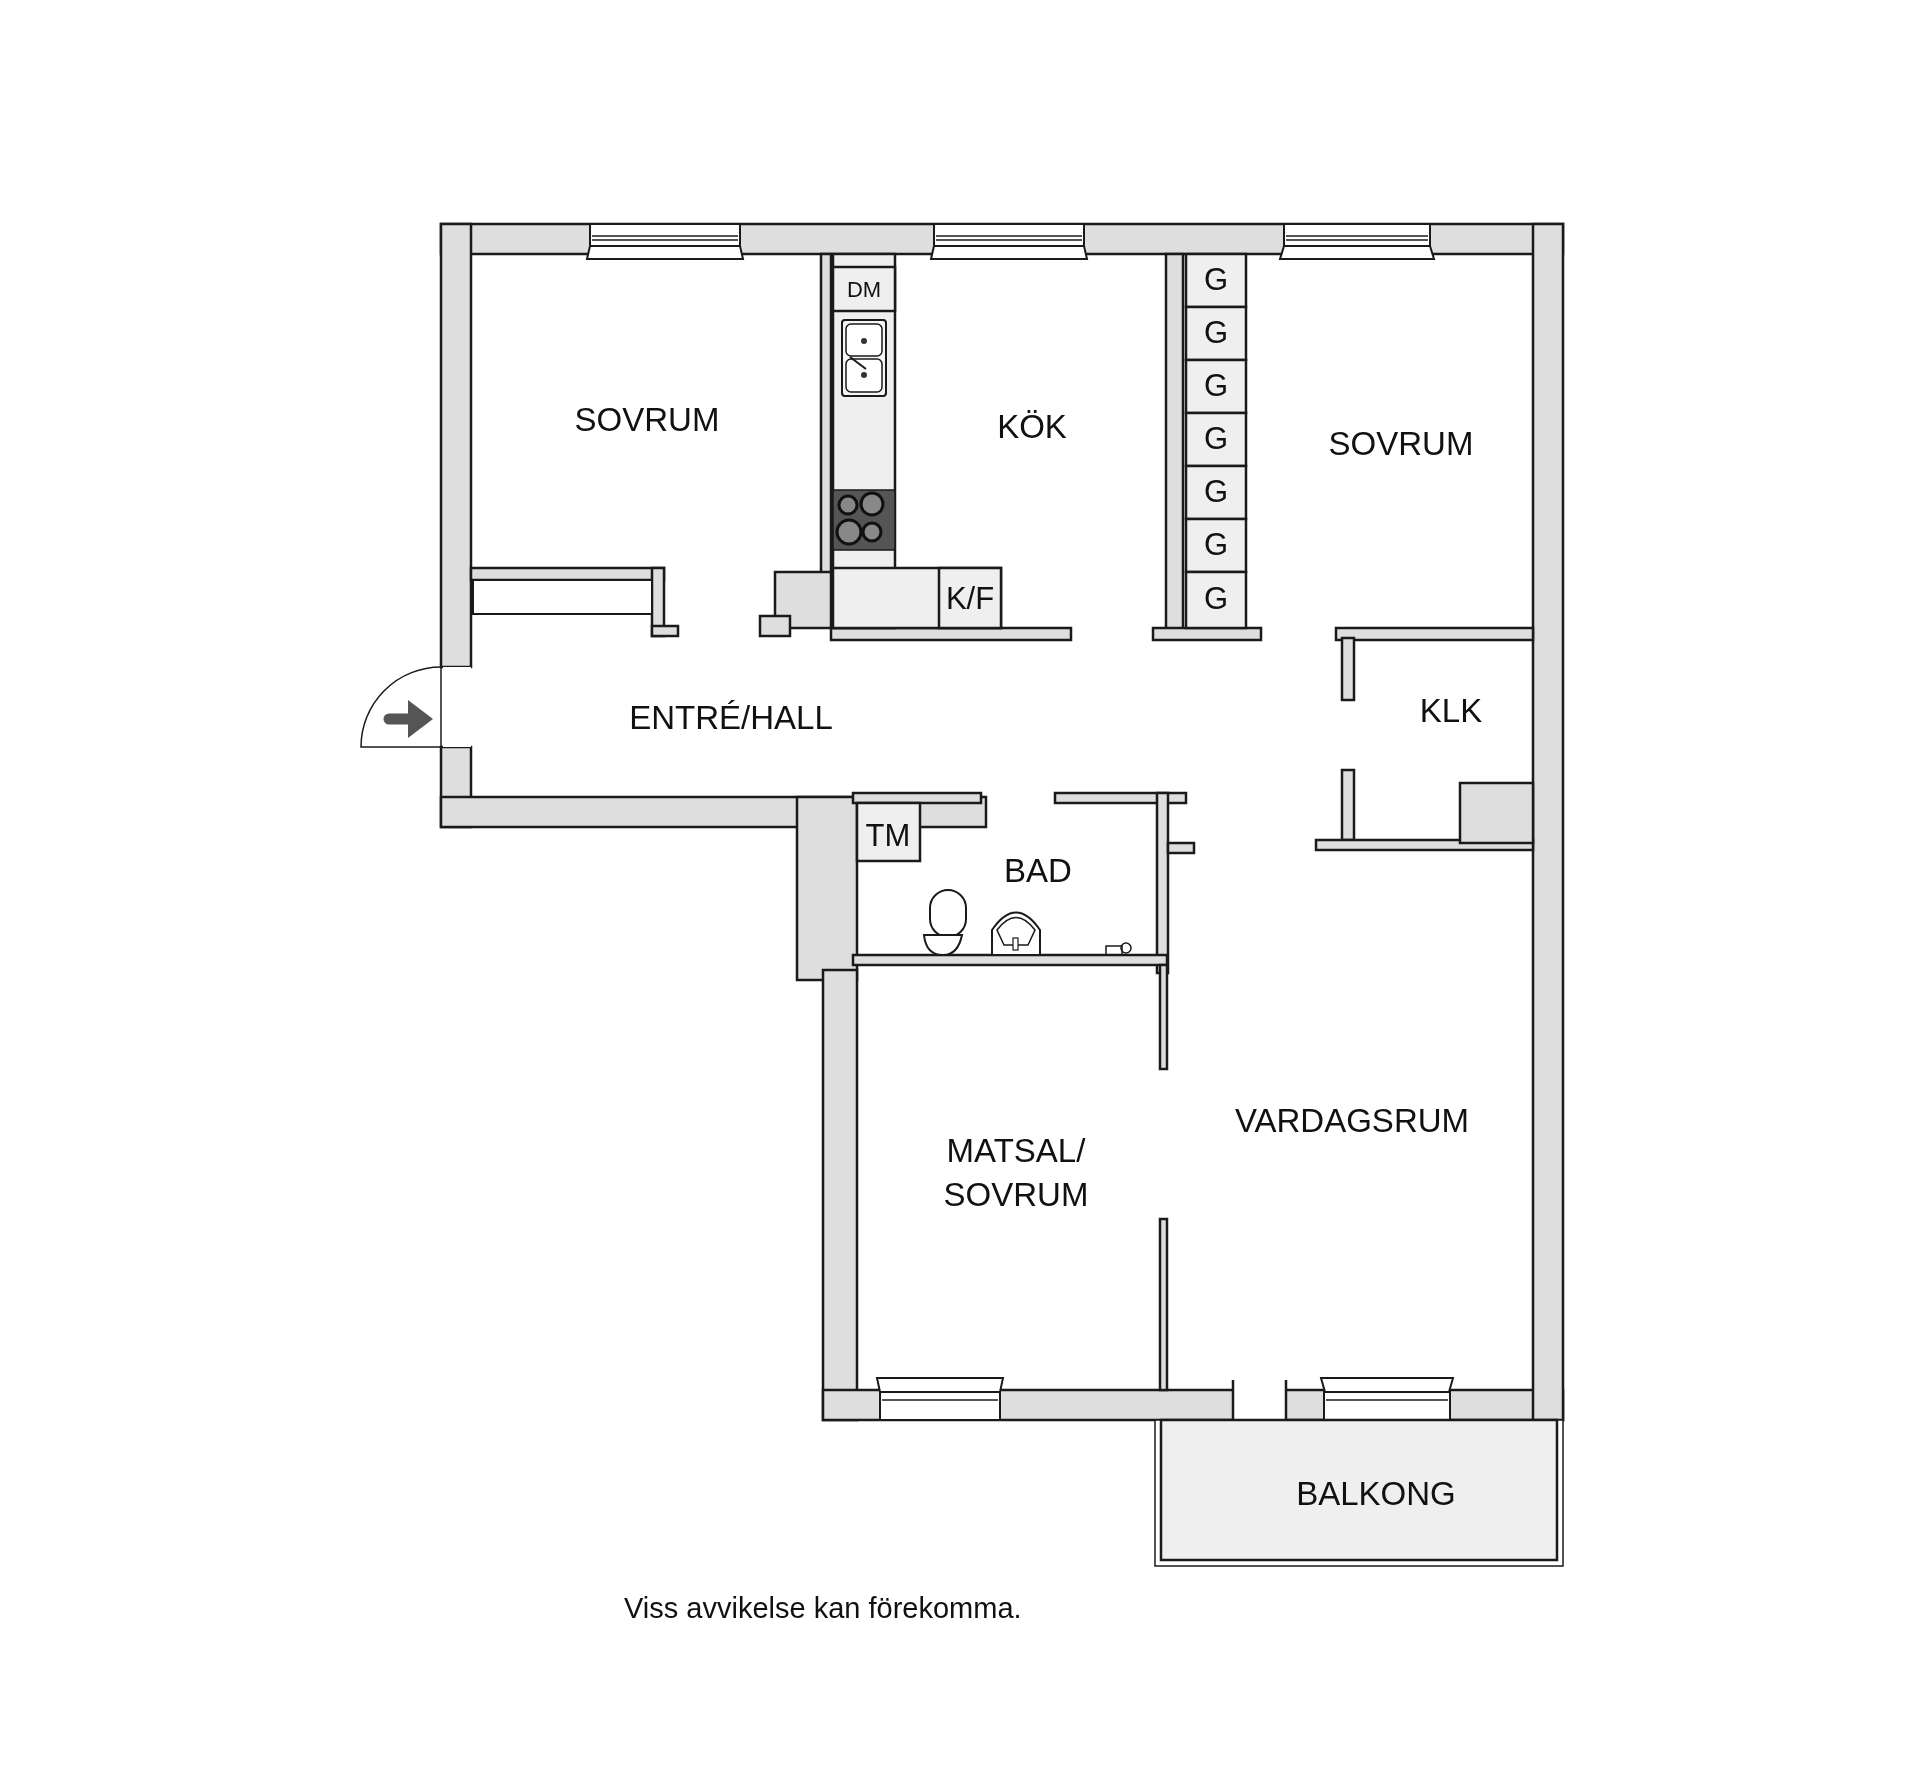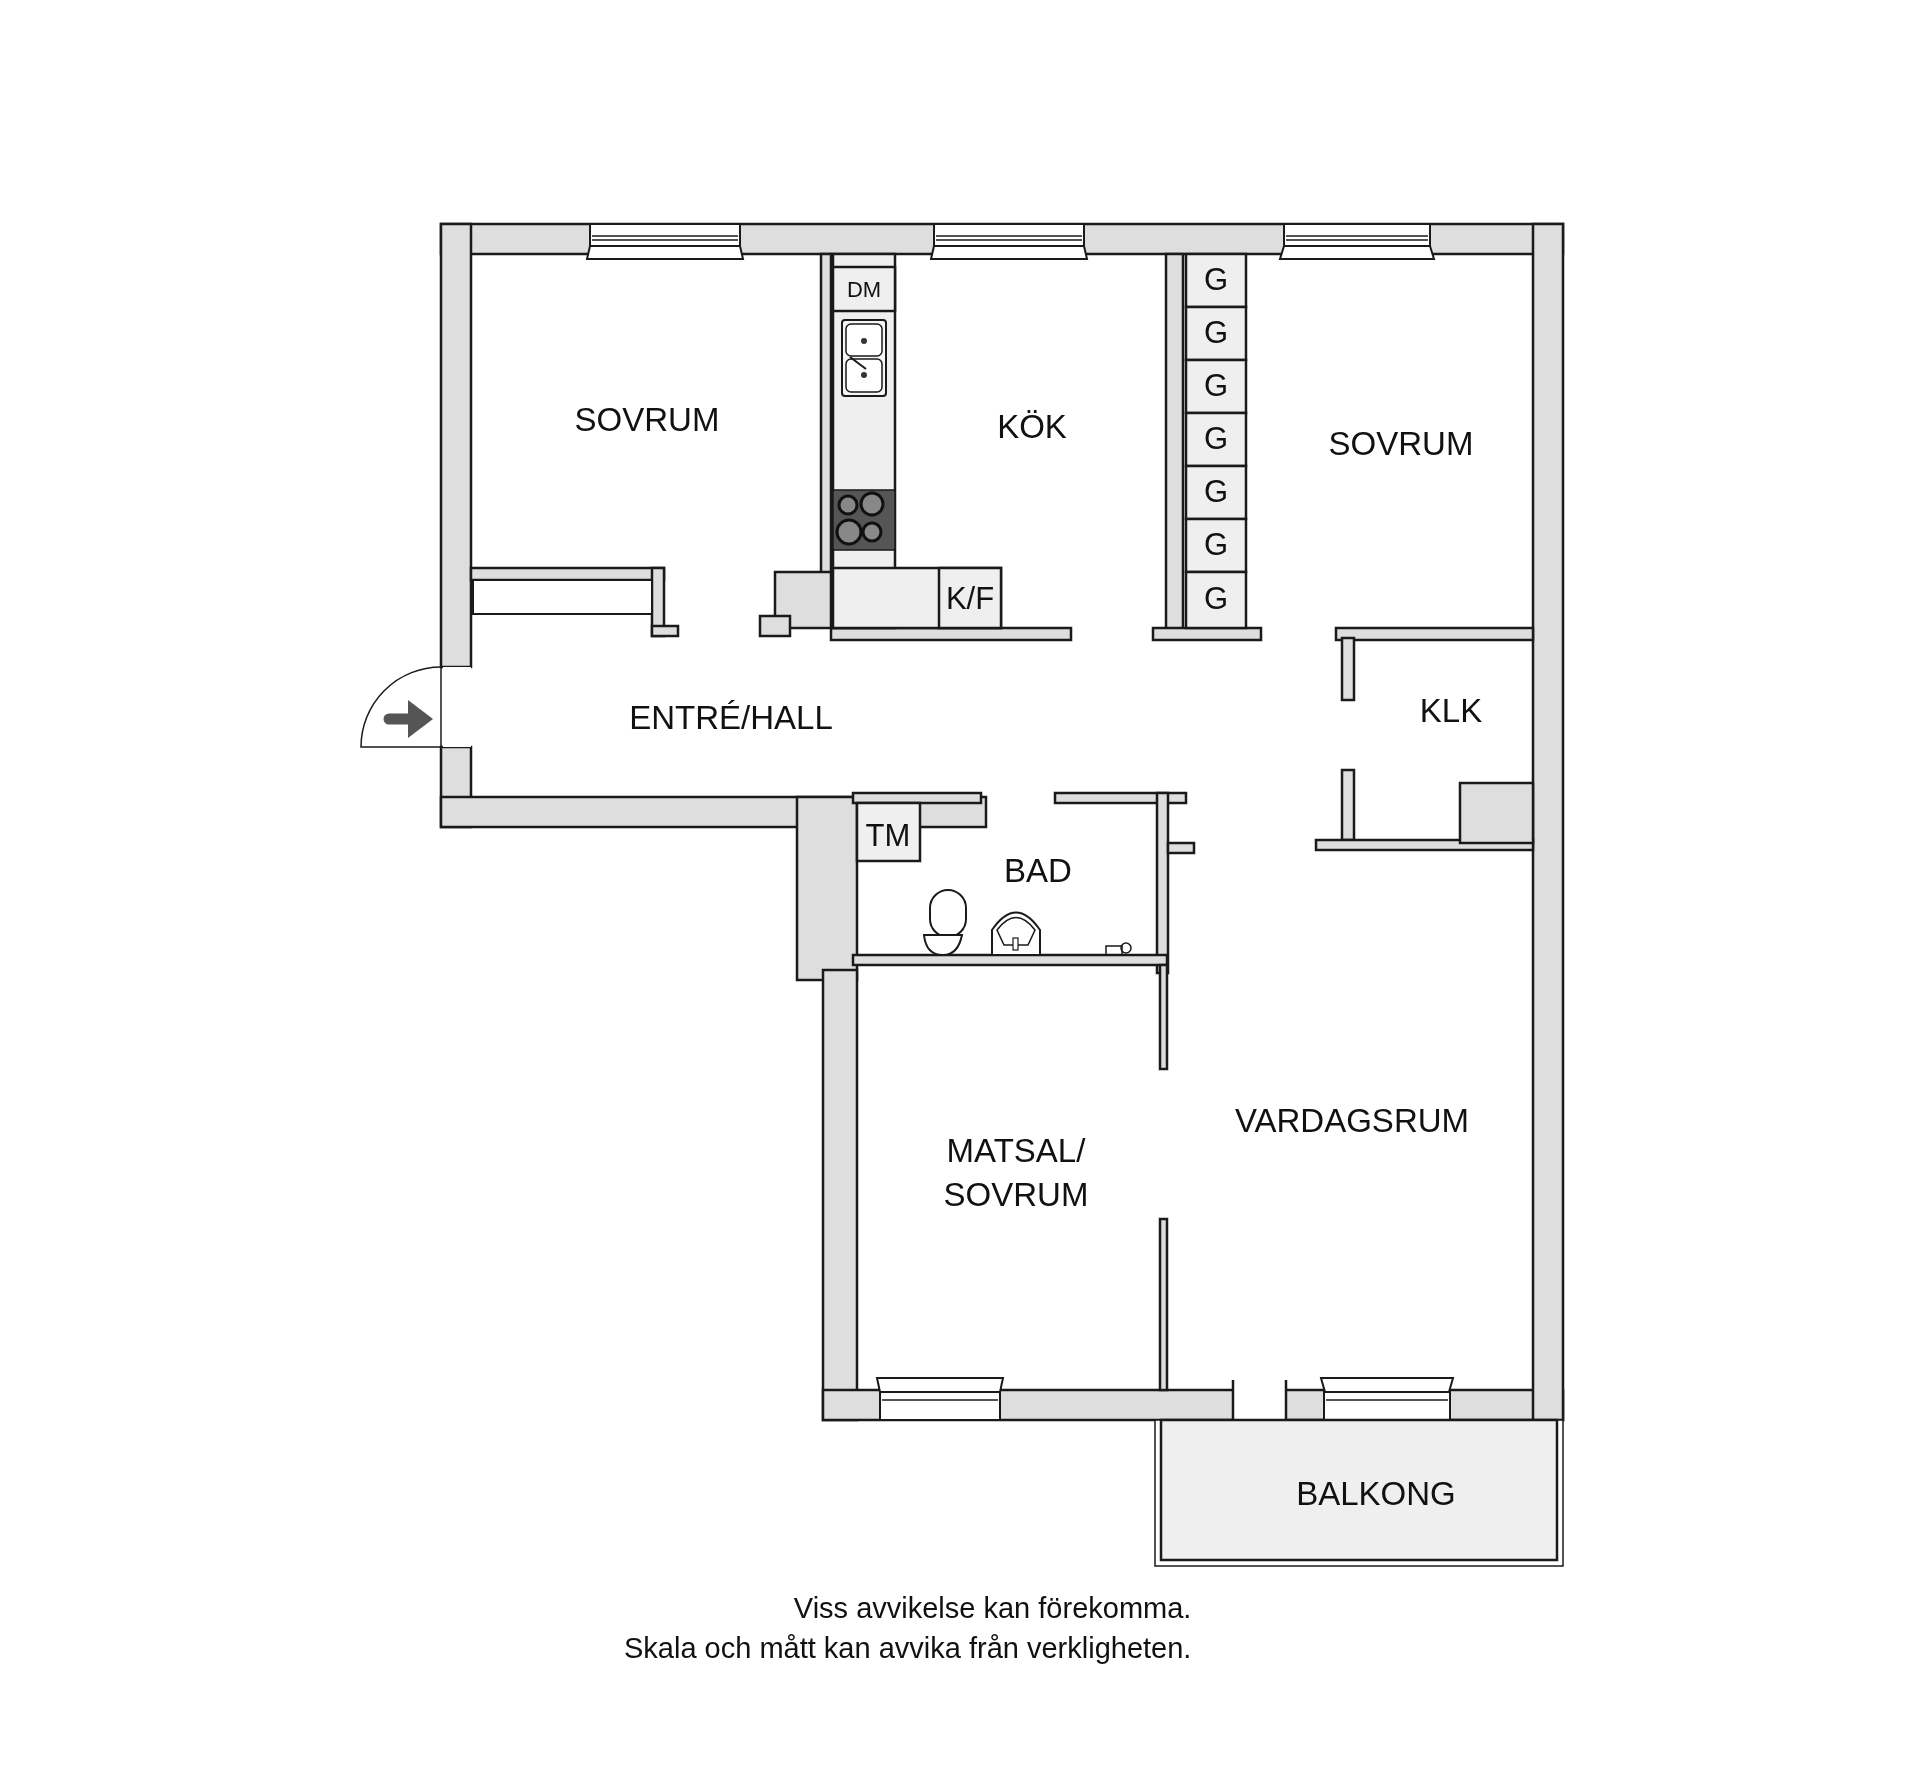--- a/index.html
+++ b/index.html
@@ -188,16 +188,15 @@
     <text class="lbl" x="731" y="720">ENTRÉ/HALL</text>
     <text class="lbl" x="1451" y="713">KLK</text>
     <text class="lbl" x="1038" y="873">BAD</text>
     <text class="lbl" x="1016" y="1153">MATSAL/</text>
     <text class="lbl" x="1016" y="1197">SOVRUM</text>
     <text class="lbl" x="1352" y="1123">VARDAGSRUM</text>
     <text class="lbl" x="1376" y="1496">BALKONG</text>
   </g>
 </svg>
 
-<div class="note" style="top:1588px;text-align:right;">
+<div class="note" style="top:1588px;">
   <div>Viss avvikelse kan förekomma.</div>
-  <div>Skala och mått kan avvika från verkligheten.</div>
 </div>
 
 </body></html>

